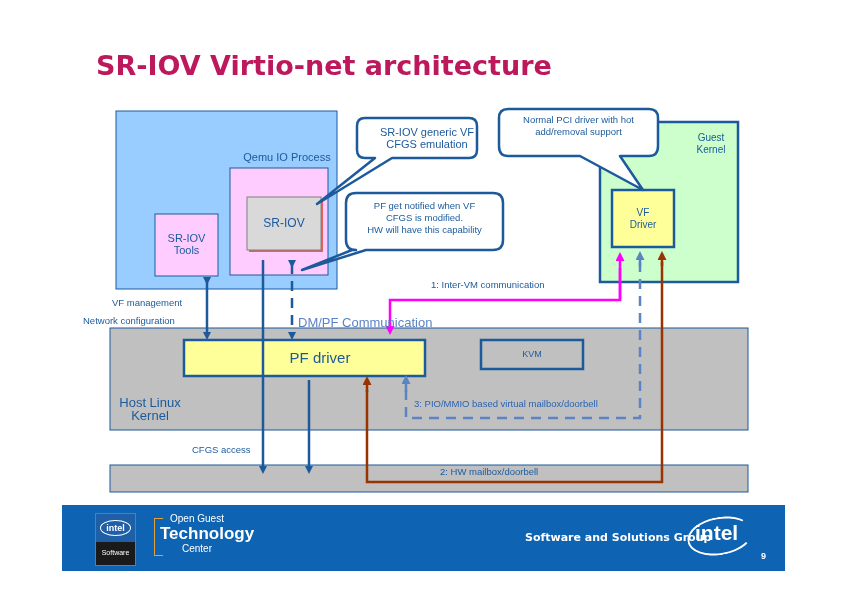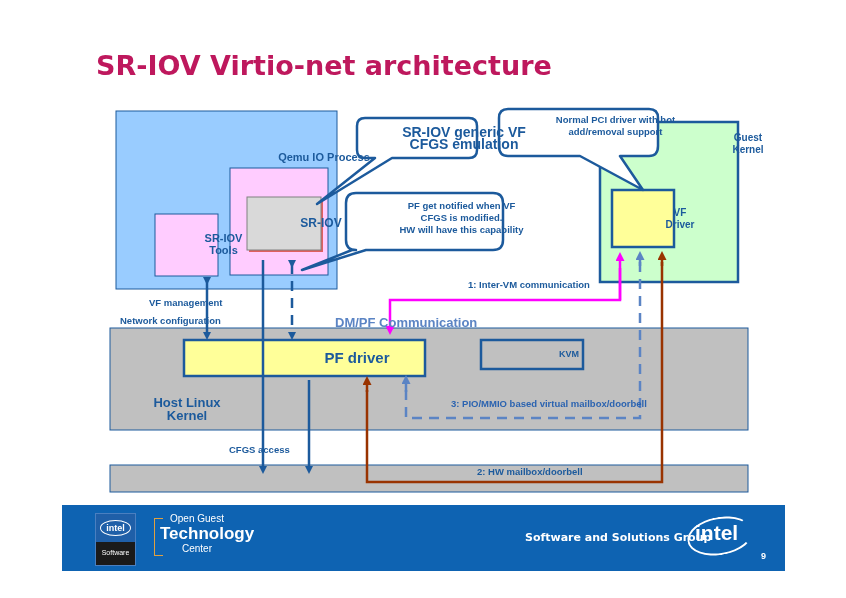--- a/index.html
+++ b/index.html
@@ -1,20 +1,20 @@
 <!DOCTYPE html>
 <html><head>
 <meta charset="utf-8">
 <style>
   html,body{margin:0;padding:0;background:#fff;}
   body{width:846px;height:598px;position:relative;overflow:hidden;font-family:"Liberation Sans",sans-serif;}
   .abs{position:absolute;}
   .title{left:96px;top:50px;font-size:27px;font-weight:bold;color:#be185d;font-family:"DejaVu Sans",sans-serif;letter-spacing:0px;}
   svg#diagram{position:absolute;left:0;top:0;}
-  .lbl{position:absolute;font-weight:bold;color:#1c5a9c;font-size:10px;text-align:center;line-height:12px;padding-left:37px;}
+  .lbl{position:absolute;font-weight:normal;color:#1c5a9c;font-size:10px;text-align:center;line-height:12px;}
   .footer{position:absolute;left:62px;top:505px;width:723px;height:66px;background:#0e63b2;}
 </style>
 </head>
 <body>
 
 <div class="abs title">SR-IOV Virtio-net architecture</div>
 
 <svg id="diagram" width="846" height="598">
   <defs>
     <marker id="ah-blue" markerWidth="8" markerHeight="8" refX="4" refY="4" orient="auto" markerUnits="userSpaceOnUse">
@@ -83,21 +83,21 @@
   <div>VF</div>
   <div>Driver</div>
 </div>
 <div class="lbl" style="left:184px;top:349px;width:272px;font-size:15px;line-height:18px;">PF driver</div>
 <div class="lbl" style="left:481px;top:348px;width:102px;font-size:9px;">KVM</div>
 <div class="lbl" style="left:112px;top:396px;width:76px;font-size:13px;line-height:13px;">
   <div>Host Linux</div>
   <div>Kernel</div>
 </div>
 
-<div class="lbl" style="left:357px;top:126px;width:140px;font-size:14px;">
+<div class="lbl" style="left:357px;top:126px;width:140px;font-size:11px;">
   <div>SR-IOV generic VF</div>
   <div>CFGS emulation</div>
 </div>
 <div class="lbl" style="left:346px;top:200px;width:157px;font-size:9.5px;">
   <div>PF get notified when VF</div>
   <div>CFGS is modified.</div>
   <div>HW will have this capability</div>
 </div>
 <div class="lbl" style="left:499px;top:114px;width:159px;font-size:9.5px;">
   <div>Normal PCI driver with hot</div>

